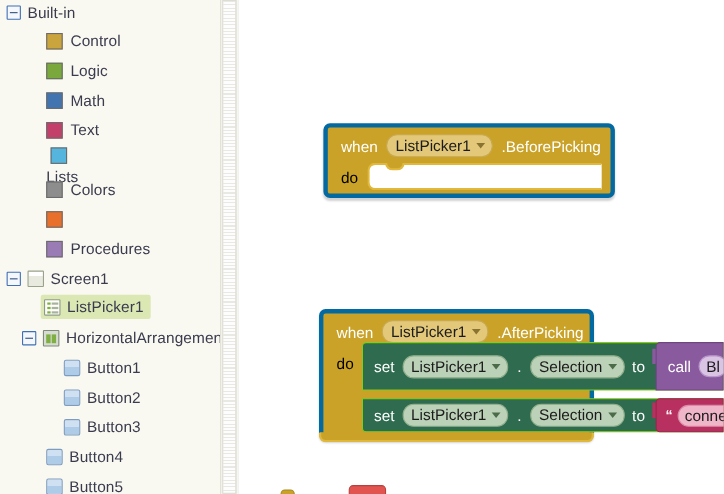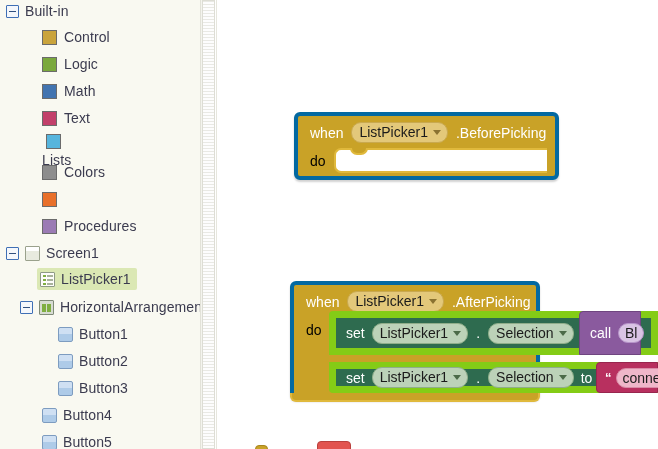--- a/index.html
+++ b/index.html
@@ -127,21 +127,21 @@
     border-radius:7px 0 0 7px;box-sizing:border-box;position:relative;
   }
   .notch-top{
     position:absolute;left:14px;top:-2px;width:18px;height:7px;
     background:#c9a227;border:2px solid #e0b93c;border-top:0;
     border-radius:0 0 7px 7px;box-sizing:border-box;
   }
 
   
   .setblk{
-    background:#2e6b4f;border:7px solid #84cc16;
+    background:#2e6b4f;border:1px solid #84cc16;
     box-sizing:border-box;position:relative;
     display:flex;align-items:center;gap:7px;
     padding:0 8px 0 10px;
   }
   .setblk .dot{font-size:14px;color:#fff;padding:0 1px;}
   .plug{
     width:10px;height:20px;position:relative;flex:none;
   }
   .plug::after{
     content:"";position:absolute;left:0;top:3px;width:9px;height:14px;
@@ -301,21 +301,21 @@
       <span class="field field-green">
         <span>Selection</span>
         <span class="caret"></span>
       </span>
       <span class="btxt">to</span>
       <span class="plug" style="margin-top:-12px;">
         <span style="position:absolute;left:0;top:0;width:9px;height:14px;border-radius:0 8px 8px 0;background:#8a5a9e;display:block;"></span>
       </span>
     </div>
 
-    <div class="valblk purple" style="left:362px;top:311px;width:62px;height:44px;border-radius:4px 0 0 0;display:flex;align-items:center;gap:7px;padding-left:10px;">
+    <div class="valblk purple" style="left:379px;top:311px;width:62px;height:44px;border-radius:4px 0 0 0;display:flex;align-items:center;gap:7px;padding-left:10px;">
       <span class="btxt">call</span>
       <span class="pill-purple">Bl</span>
     </div>
 
     <div class="setblk" style="position:absolute;left:112px;top:362px;width:329px;height:31px;border-radius:0 0 0 4px;">
       <span class="btxt">set</span>
       <span class="field field-green">
         <span>ListPicker1</span>
         <span class="caret"></span>
       </span>

